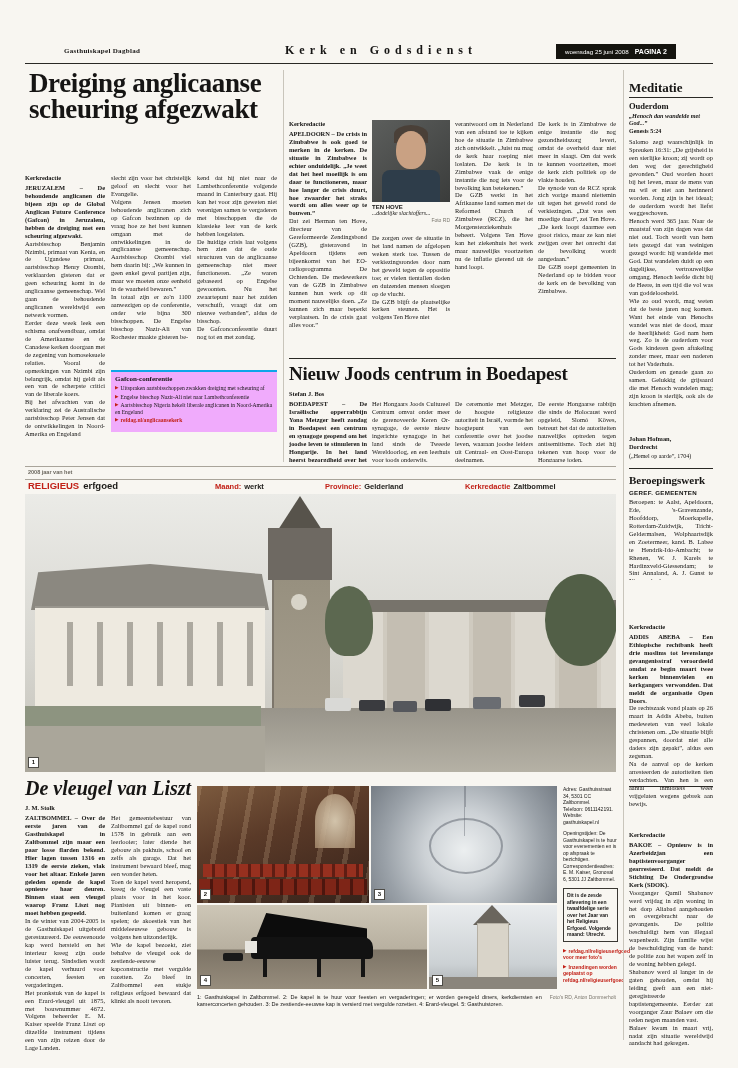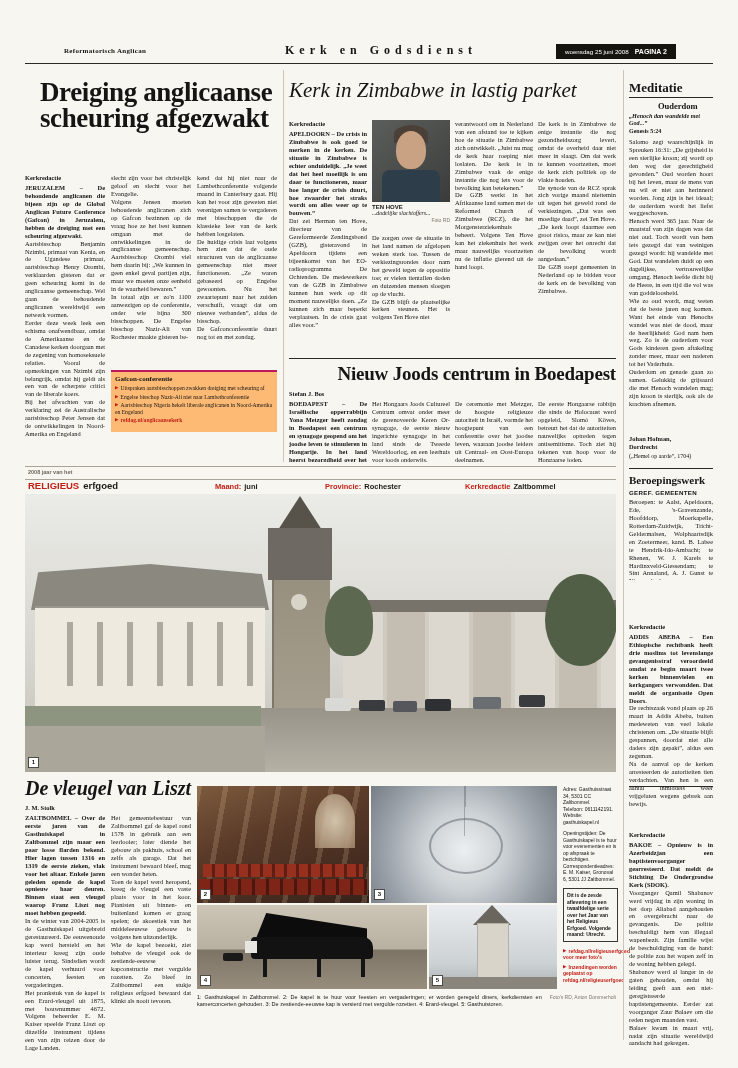--- a/index.html
+++ b/index.html
@@ -9,32 +9,32 @@
   .hrule{height:1px;background:#2a2925;}
   .vrule{width:1px;background:#c9c5bb;}
   .paper-name{font:bold 7px "Liberation Serif",serif;letter-spacing:.3px;}
   .section-title{font:bold 12px "Liberation Serif",serif;letter-spacing:5px;text-align:center;}
   .datebox{background:#15140f;color:#fff;display:flex;align-items:center;justify-content:center;
            gap:6px;font:6.2px "Liberation Sans",sans-serif;}
   .datebox .pg{font-weight:bold;font-size:7px;}
   .headline-xl{font:bold 27px/0.98 "Liberation Serif",serif;letter-spacing:-.4px;}
   .subhead{font:bold 13px "Liberation Serif",serif;}
   .it-headline{font:italic 21px/1.02 "Liberation Serif",serif;}
-  .headline-l{font:bold 19px/1 "Liberation Serif",serif;text-align:right;letter-spacing:-.2px;}
+  .headline-l{font:bold 19px/1 "Liberation Serif",serif;text-align:left;letter-spacing:-.2px;}
   .headline-it{font:bold italic 20px/1 "Liberation Serif",serif;}
   .rc-head{font:bold 11px/1.14 "Liberation Serif",serif;}
   .byline{font:bold 6.4px "Liberation Serif",serif;}
   .body-text{font:6.4px/1.24 "Liberation Serif",serif;text-align:justify;
              white-space:pre-line;overflow:hidden;}
   .bold{font-weight:bold;}
   .pre{white-space:pre-line;}
   .small-sans{font:5px/1.3 "Liberation Sans",sans-serif;text-align:left;}
   .arrow{color:#c22017;font-size:4.6px;margin-right:2px;vertical-align:1px;}
   .redlink{color:#c22017;font-weight:bold;}
-  .gafcon{background:#fdba74;border-top:2px solid #be185d;padding:3px 4px;box-sizing:border-box;}
+  .gafcon{background:#f0abfc;border-top:2px solid #0ea5e9;padding:3px 4px;box-sizing:border-box;}
   .gafcon .g-title{font:bold 7px "Liberation Serif",serif;margin-bottom:2px;}
   .gafcon .g-item{font:5.6px/1.18 "Liberation Serif",serif;margin-bottom:2px;}
   .strip{border-top:1px solid #a9a49a;border-bottom:1px solid #a9a49a;box-sizing:border-box;}
   .strip .tagline{font:bold 5.5px "Liberation Sans",sans-serif;color:#6b675e;}
   .strip .brand-red{font:bold 9.5px "Liberation Sans",sans-serif;color:#c22017;}
   .strip .brand-black{font:bold 9.5px "Liberation Sans",sans-serif;color:#1c1b18;}
   .strip .lbl{font:bold 7.5px "Liberation Sans",sans-serif;color:#c22017;margin-right:3px;}
   .strip .val{font:bold 7.5px "Liberation Sans",sans-serif;color:#1c1b18;}
   .photo{position:absolute;overflow:hidden;background:#cfccc4;}
   .badge{position:absolute;width:9px;height:9px;background:#fff;border:1px solid #4e4c47;
@@ -52,29 +52,29 @@
   .series-box{border:1px solid #3a3833;padding:3px;font:bold 5px/1.3 "Liberation Sans",sans-serif;}
   .caption-row{display:flex;align-items:flex-start;}
   .caption-row .c-text{font:5.5px/1.25 "Liberation Sans",sans-serif;flex:1;text-align:justify;}
   .caption-row .c-credit{font:5px "Liberation Sans",sans-serif;color:#7a766d;white-space:nowrap;margin-left:8px;}
 </style>
 </head>
 <body>
 
 <div class="page">
 
-  <div class="abs paper-name" style="left:64px;top:47px;">Reformatorisch Anglican</div>
+  <div class="abs paper-name" style="left:64px;top:47px;">Gasthuiskapel Dagblad</div>
   <div class="abs section-title" style="left:0;top:43px;width:738px;margin-left:12px;">Kerk en Godsdienst</div>
   <div class="abs datebox" style="left:556px;top:44px;width:120px;height:15px;">
     <span>woensdag 25 juni 2008</span>
     <span class="pg">PAGINA 2</span>
   </div>
   <div class="abs hrule" style="left:25px;top:63px;width:688px;"></div>
 
-  <div class="abs headline-xl" style="left:40px;top:70px;width:262px;margin-top:9px;">Dreiging anglicaanse scheuring afgezwakt</div>
+  <div class="abs headline-xl" style="left:29px;top:70px;width:262px;">Dreiging anglicaanse scheuring afgezwakt</div>
   <div class="abs byline" style="left:25px;top:174px;">Kerkredactie</div>
   <div class="abs" style="left:25px;top:184px;width:80px;height:248px;">
     <div class="body-text bold">JERUZALEM – De behoudende anglicanen die bijeen zijn op de Global Anglican Future Conference (Gafcon) in Jeruzalem, hebben de dreiging met een scheuring afgezwakt.</div>
     <div class="body-text">Aartsbisschop Benjamin Nzimbi, primaat van Kenia, en de Ugandese primaat, aartsbisschop Henry Orombi, verklaarden gisteren dat er geen scheuring komt in de anglicaanse gemeenschap. Wel gaan de behoudende anglicanen wereldwijd een netwerk vormen.
 Eerder deze week leek een schisma onafwendbaar, omdat de Amerikaanse en de Canadese kerken doorgaan met de zegening van homoseksuele relaties. Vooral de opmerkingen van Nzimbi zijn belangrijk, omdat hij geldt als een van de scherpste critici van de liberale koers.
 Bij het afwachten van de verklaring zei de Australische aartsbisschop Peter Jensen dat de ontwikkelingen in Noord-Amerika en Engeland</div>
   </div>
   <div class="abs body-text" style="left:111px;top:174px;width:80px;height:192px;">slecht zijn voor het christelijk geloof en slecht voor het Evangelie.
 Volgens Jensen moeten behoudende anglicanen zich op Gafcon bezinnen op de vraag hoe ze het best kunnen omgaan met de ontwikkelingen in de anglicaanse gemeenschap. Aartsbisschop Orombi viel hem daarin bij: „We kunnen in geen enkel geval partijen zijn, maar we moeten onze eenheid in de waarheid bewaren.”
 In totaal zijn er zo'n 1100 aanwezigen op de conferentie, onder wie bijna 300 bisschoppen. De Engelse bisschop Nazir-Ali van Rochester maakte gisteren be-</div>
@@ -85,21 +85,20 @@
   <div class="abs gafcon" style="left:111px;top:370px;width:166px;height:62px;">
     <div class="g-title">Gafcon-conferentie</div>
     <div class="g-item"><span class="arrow">▶</span><span>Uitspraken aartsbisschoppen zwakken dreiging met scheuring af</span></div>
     <div class="g-item"><span class="arrow">▶</span><span>Engelse bisschop Nazir-Ali niet naar Lambethconferentie</span></div>
     <div class="g-item"><span class="arrow">▶</span><span>Aartsbisschop Nigeria hekelt liberale anglicanen in Noord-Amerika en Engeland</span></div>
     <div class="g-item"><span class="arrow">▶</span><span class="redlink">refdag.nl/anglicaansekerk</span></div>
   </div>
 
   <div class="abs vrule" style="left:283px;top:70px;height:392px;"></div>
 
-  <div class="abs it-headline" style="left:289px;top:80px;width:330px;">Kerk in Zimbabwe in lastig parket</div>
   <div class="abs byline" style="left:289px;top:120px;">Kerkredactie</div>
   <div class="abs" style="left:289px;top:130px;width:78px;height:224px;">
     <div class="body-text bold">APELDOORN – De crisis in Zimbabwe is ook goed te merken in de kerken. De situatie in Zimbabwe is echter onduidelijk. „Je weet dat het heel moeilijk is om daar te functioneren, maar hoe langer de crisis duurt, hoe zwaarder het straks wordt om alles weer op te bouwen.”</div>
     <div class="body-text">Dat zei Herman ten Hove, directeur van de Gereformeerde Zendingsbond (GZB), gisteravond in Apeldoorn tijdens een bijeenkomst van het EO-radioprogramma De Ochtenden. De medewerkers van de GZB in Zimbabwe kunnen hun werk op dit moment nauwelijks doen. „Ze kunnen zich maar beperkt verplaatsen. In de crisis gaat alles voor.”</div>
   </div>
 
   <div class="photo" style="left:372px;top:120px;width:78px;height:82px;">
     <div class="abs" style="left:0;top:0;width:78px;height:82px;background:linear-gradient(140deg,#5c5e5c,#3a3c3b);"></div>
     <div class="abs" style="left:22px;top:5px;width:34px;height:18px;background:#4a4038;border-radius:50% 50% 0 0;"></div>
     <div class="abs" style="left:24px;top:11px;width:30px;height:38px;background:#c9a183;border-radius:50% 50% 45% 45%;"></div>
@@ -129,24 +128,24 @@
 
   <div class="abs strip" style="left:25px;top:466px;width:591px;height:14px;">
     <div class="abs" style="left:3px;top:2px;">
       <div class="tagline">2008 jaar van het</div>
       <div>
         <span class="brand-red">RELIGIEUS</span>
         <span class="brand-black">erfgoed</span>
       </div>
     </div>
     <div class="abs" style="left:190px;top:8px;">
-      <span class="lbl">Maand:</span><span class="val">juni</span>
+      <span class="lbl">Maand:</span><span class="val">werkt</span>
     </div>
     <div class="abs" style="left:300px;top:8px;">
-      <span class="lbl">Provincie:</span><span class="val">Rochester</span>
+      <span class="lbl">Provincie:</span><span class="val">Gelderland</span>
     </div>
     <div class="abs" style="left:440px;top:8px;">
       <span class="lbl">Kerkredactie</span><span class="val">Zaltbommel</span>
     </div>
   </div>
 
   <div class="photo" style="left:25px;top:494px;width:591px;height:278px;background:linear-gradient(#ebebe7,#d6d5cf 60%,#c2c0b7 100%);">
     <div class="abs" style="left:6px;top:70px;width:238px;height:46px;background:#8b8880;clip-path:polygon(0 100%,3% 18%,50% 0,97% 22%,100% 100%);"></div>
     <div class="abs" style="left:10px;top:112px;width:230px;height:116px;background:#eeeae0;border-top:2px solid #9a978f;"></div>
     <div class="abs" style="left:18px;top:128px;width:214px;height:64px;background:repeating-linear-gradient(90deg,transparent 0 24px,#6b685f 24px 30px);opacity:.5;"></div>
@@ -226,21 +225,21 @@
 
   <div class="abs caption-row" style="left:197px;top:994px;width:419px;">
     <span class="c-text">1: Gasthuiskapel in Zaltbommel. 2: De kapel is te huur voor feesten en vergaderingen; er worden geregeld diners, kerkdiensten en kamerconcerten gehouden. 3: De zestiende-eeuwse kap is versierd met vergulde rozetten. 4: Erard-vleugel. 5: Gasthuistoren.</span>
     <span class="c-credit">Foto's RD, Anton Dommerholt</span>
   </div>
 
   <div class="abs vrule" style="left:623px;top:70px;height:970px;"></div>
 
   <div class="abs med-rubric" style="left:629px;top:80px;width:84px;">Meditatie</div>
   <div class="abs hrule" style="left:629px;top:97px;width:84px;"></div>
-  <div class="abs med-title" style="left:658px;top:101px;">Ouderdom</div>
+  <div class="abs med-title" style="left:629px;top:101px;">Ouderdom</div>
   <div class="abs med-verse" style="left:629px;top:112px;width:84px;">„Henoch dan wandelde met God...”</div>
   <div class="abs med-ref" style="left:629px;top:128px;">Genesis 5:24</div>
   <div class="abs body-text" style="left:629px;top:138px;width:84px;height:294px;">Salomo zegt waarschijnlijk in Spreuken 16:31: „De grijsheid is een sierlijke kroon; zij wordt op den weg der gerechtigheid gevonden.” Oud worden hoort bij het leven, maar de mens van nu wil er niet aan herinnerd worden. Jong zijn is het ideaal; de ouderdom wordt het liefst weggeschoven.
 Henoch werd 365 jaar. Naar de maatstaf van zijn dagen was dat niet oud. Toch wordt van hem iets gezegd dat van weinigen gezegd wordt: hij wandelde met God. Dat wandelen duidt op een dagelijkse, vertrouwelijke omgang. Henoch leefde dicht bij de Heere, in een tijd die vol was van goddeloosheid.
 Wie zo oud wordt, mag weten dat de beste jaren nog komen. Want het einde van Henochs wandel was niet de dood, maar de heerlijkheid: God nam hem weg. Zo is de ouderdom voor Gods kinderen geen aftakeling zonder meer, maar een naderen tot het Vaderhuis.
 Ouderdom en genade gaan zo samen. Gelukkig de grijsaard die met Henoch wandelen mag; zijn kroon is sierlijk, ook als de krachten afnemen.</div>
   <div class="abs sign pre" style="left:629px;top:435px;">Johan Hofman,
 Dordrecht</div>
   <div class="abs source" style="left:629px;top:453px;">(„Hemel op aarde”, 1704)</div>
 

